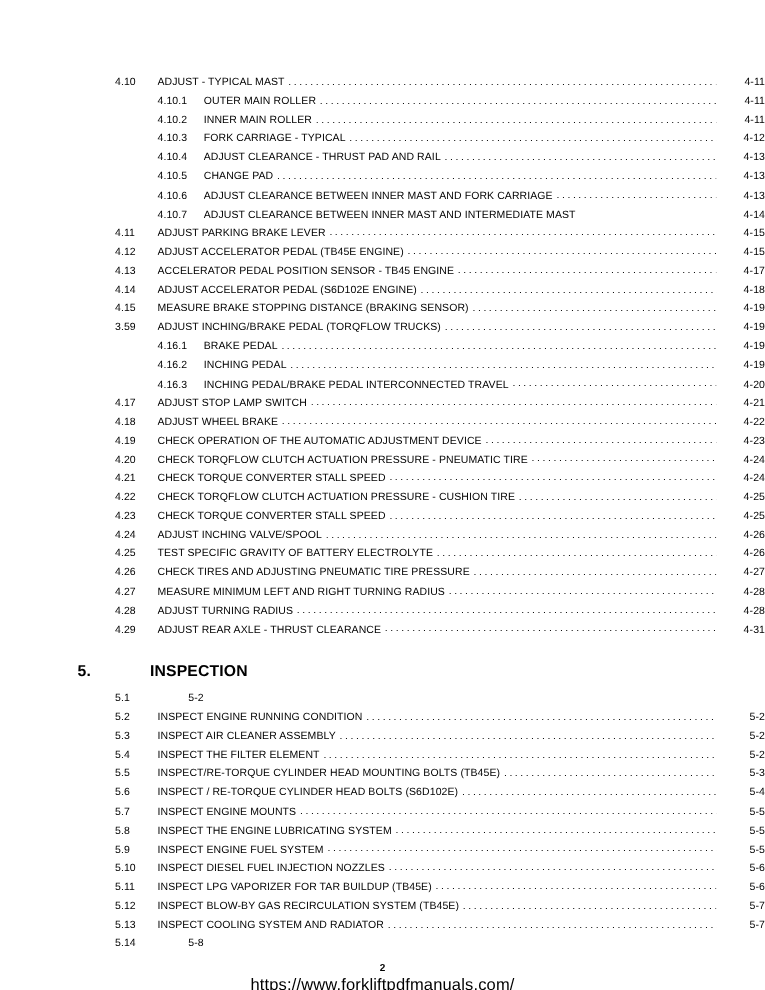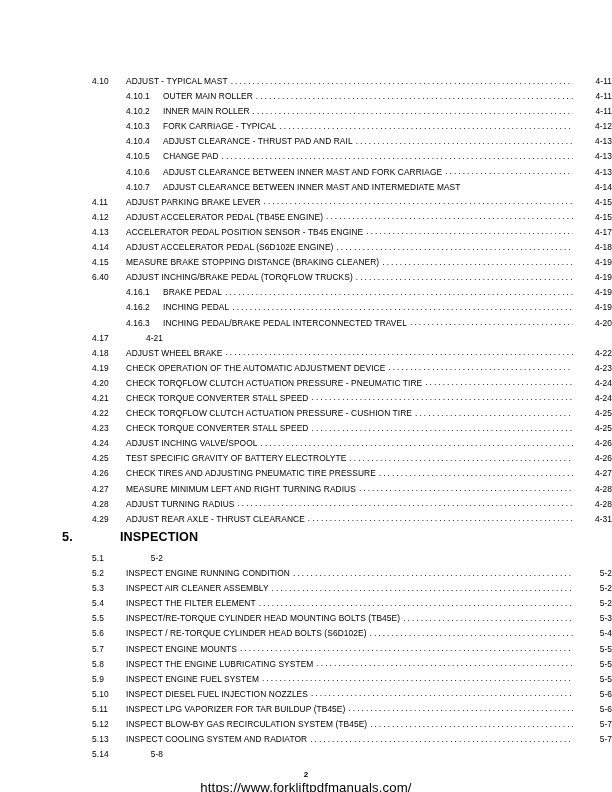--- a/index.html
+++ b/index.html
@@ -22,21 +22,21 @@
     left: 0; top: 0;
     width: 612px;
     height: 792px;
     overflow: hidden;
   }
 
   
   .toc {
     position: absolute;
     left: 0;
-    top: 76px;
+    top: 60px;
     width: 612px;
   }
 
   .toc-row {
     display: flex;
     align-items: baseline;
     height: 15.1px;
     font-size: 8.4px;
     letter-spacing: 0.01em;
     white-space: nowrap;
@@ -240,27 +240,27 @@
         <span class="num">4.14</span>
         <span class="title-wrap">
           <span class="title">ADJUST ACCELERATOR PEDAL (S6D102E ENGINE)</span>
           <span class="leader"></span>
         </span>
         <span class="pg">4-18</span>
       </div>
       <div class="toc-row lvl1">
         <span class="num">4.15</span>
         <span class="title-wrap">
-          <span class="title">MEASURE BRAKE STOPPING DISTANCE (BRAKING CLEANER)</span>
+          <span class="title">MEASURE BRAKE STOPPING DISTANCE (BRAKING SENSOR)</span>
           <span class="leader"></span>
         </span>
         <span class="pg">4-19</span>
       </div>
       <div class="toc-row lvl1">
-        <span class="num">6.40</span>
+        <span class="num">3.59</span>
         <span class="title-wrap">
           <span class="title">ADJUST INCHING/BRAKE PEDAL (TORQFLOW TRUCKS)</span>
           <span class="leader"></span>
         </span>
         <span class="pg">4-19</span>
       </div>
       <div class="toc-row lvl2">
         <span class="num">4.16.1</span>
         <span class="title-wrap">
           <span class="title">BRAKE PEDAL</span>
@@ -279,20 +279,24 @@
       <div class="toc-row lvl2">
         <span class="num">4.16.3</span>
         <span class="title-wrap">
           <span class="title">INCHING PEDAL/BRAKE PEDAL INTERCONNECTED TRAVEL</span>
           <span class="leader"></span>
         </span>
         <span class="pg">4-20</span>
       </div>
       <div class="toc-row lvl1">
         <span class="num">4.17</span>
+        <span class="title-wrap">
+          <span class="title">ADJUST STOP LAMP SWITCH</span>
+          <span class="leader"></span>
+        </span>
         <span class="pg">4-21</span>
       </div>
       <div class="toc-row lvl1">
         <span class="num">4.18</span>
         <span class="title-wrap">
           <span class="title">ADJUST WHEEL BRAKE</span>
           <span class="leader"></span>
         </span>
         <span class="pg">4-22</span>
       </div>

